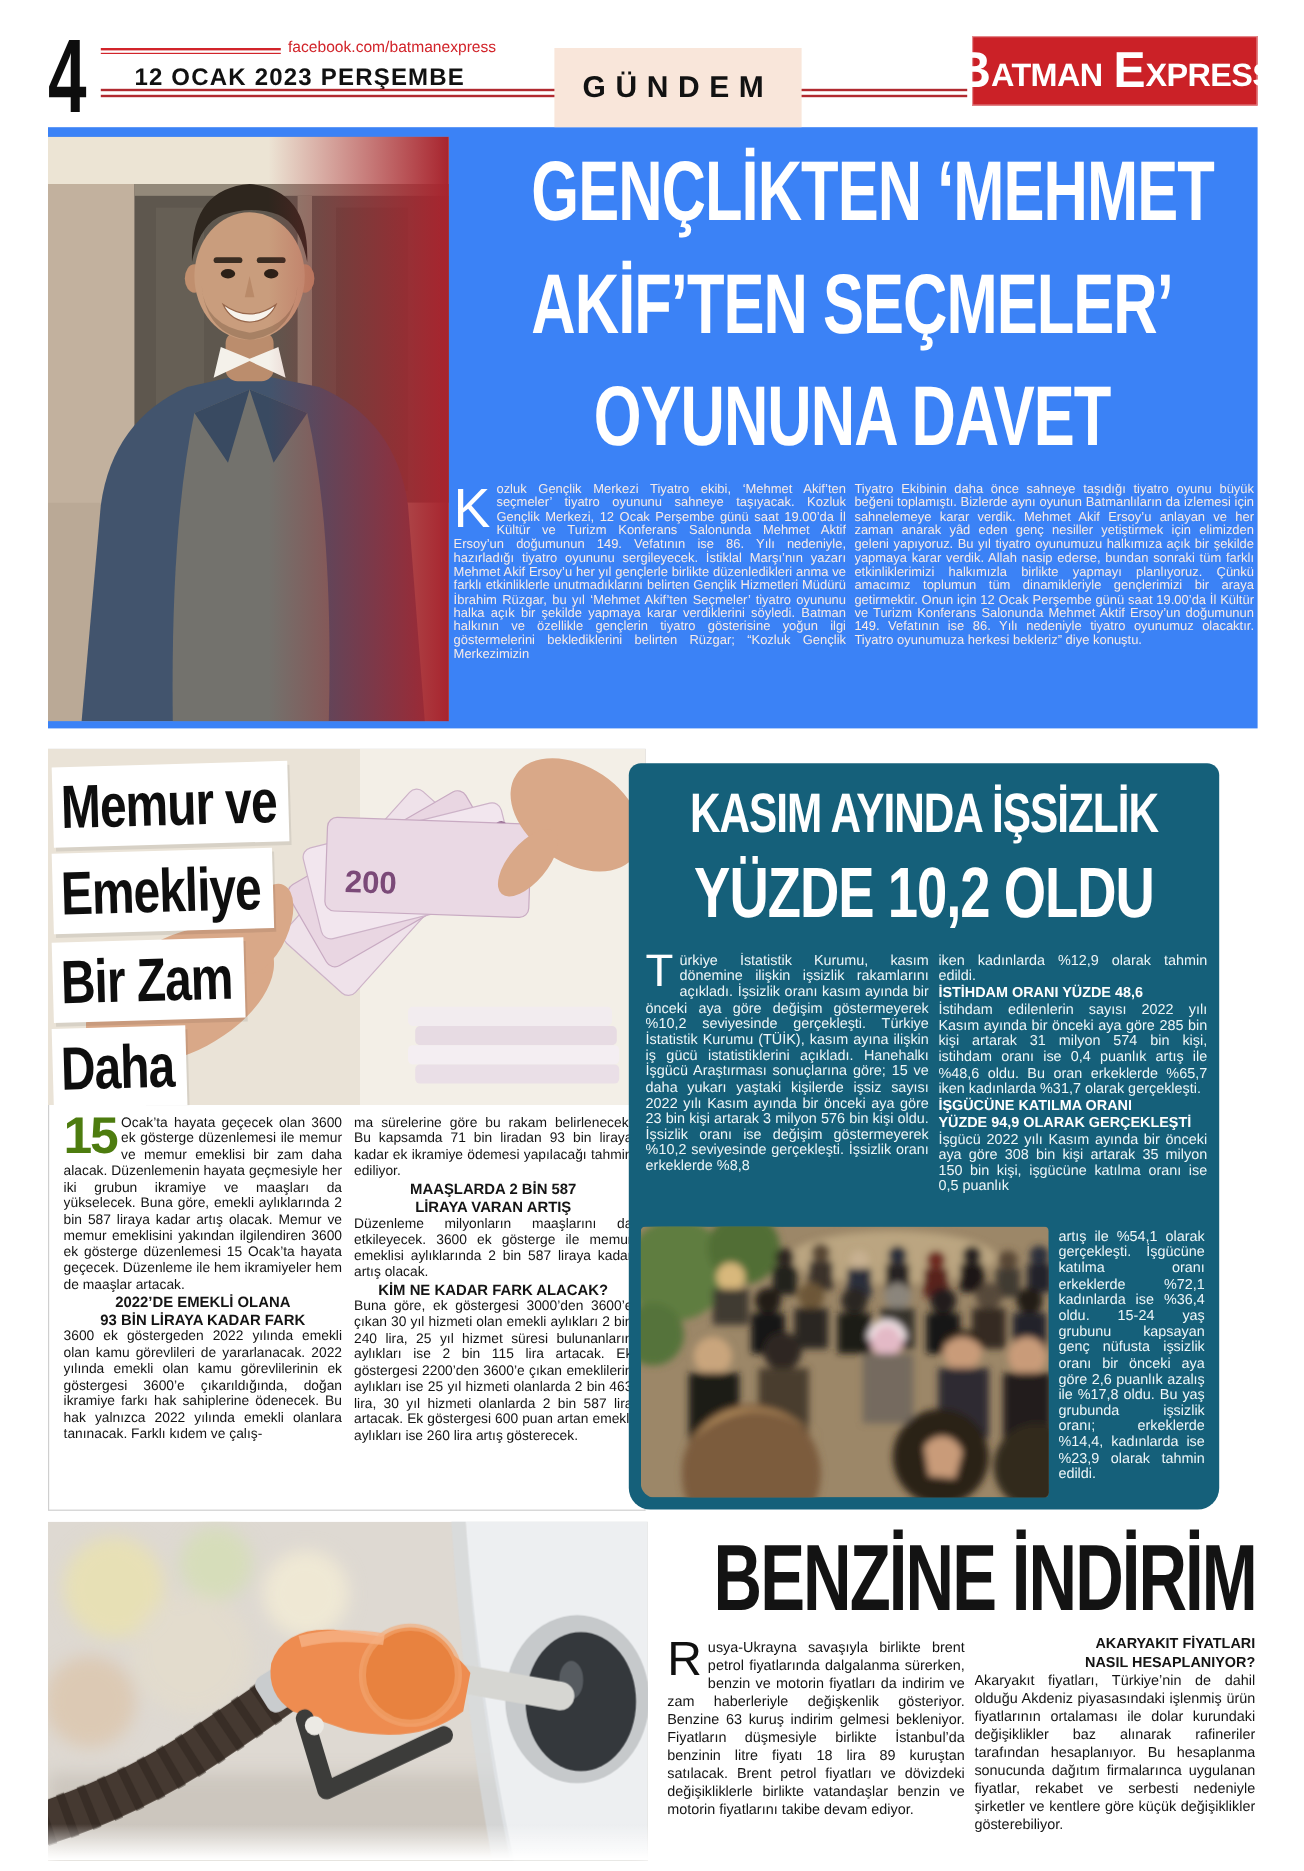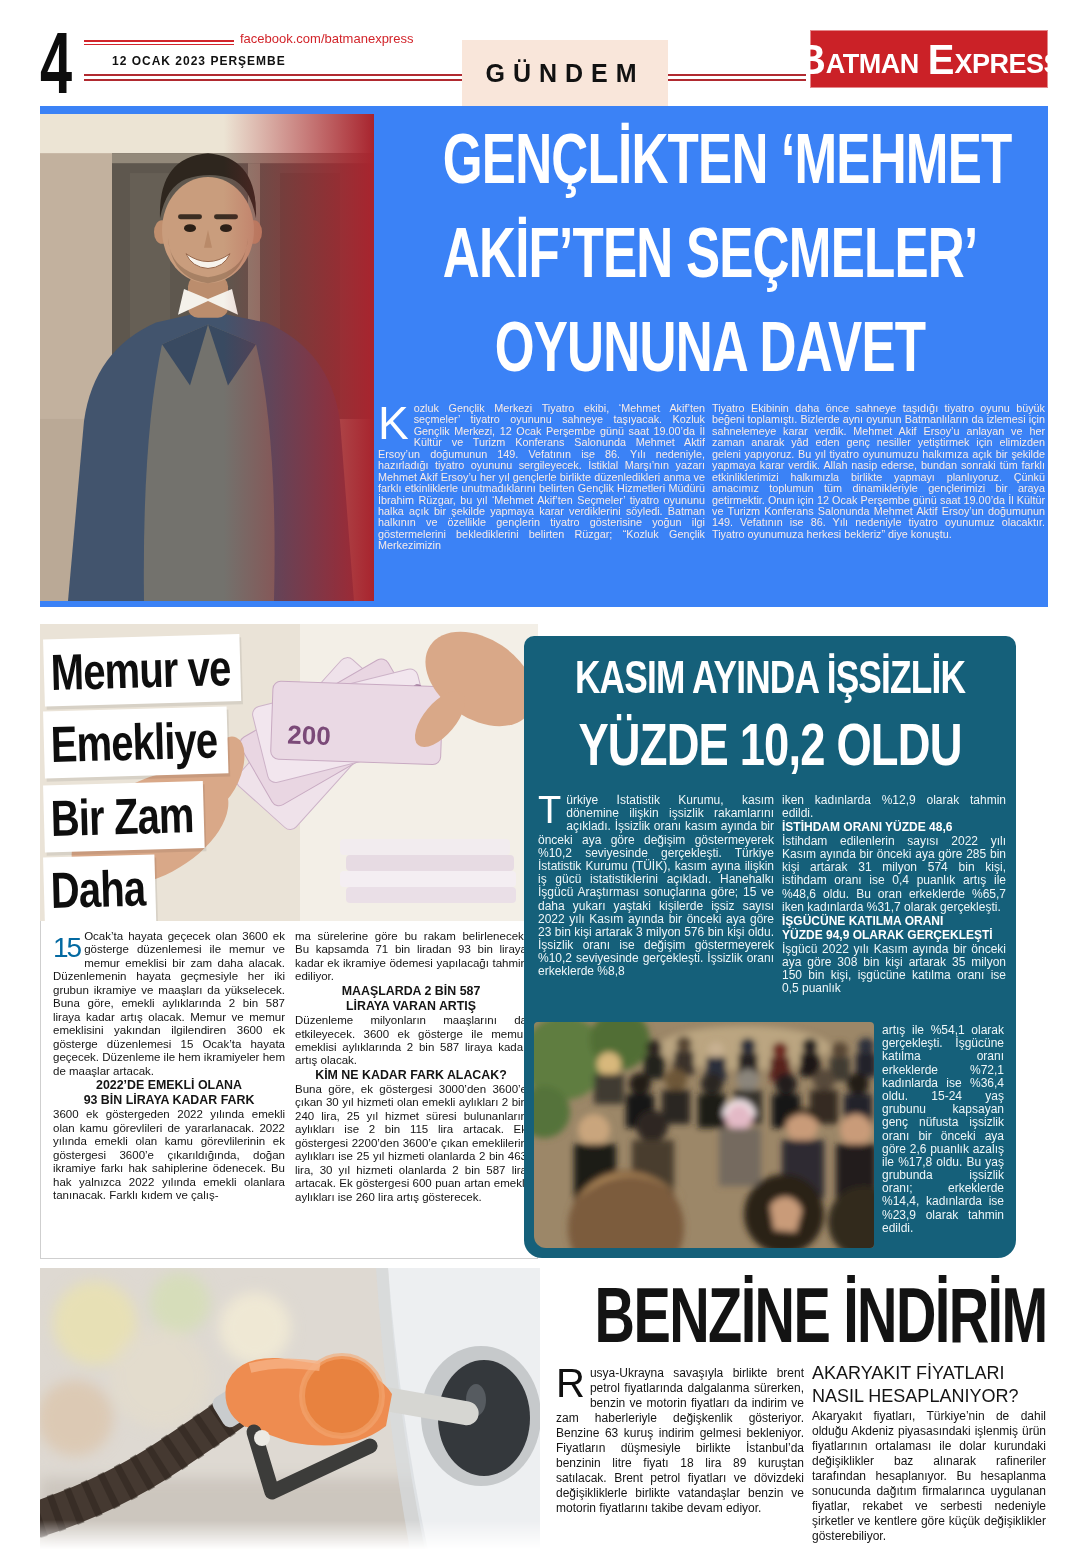--- a/index.html
+++ b/index.html
@@ -6,21 +6,21 @@
   .page{position:relative;width:1087px;height:1559px;background:#fff;overflow:hidden;
         font-family:"Liberation Sans",sans-serif;color:#161616;}
   .abs{position:absolute;}
 
   
   .pagenum{left:40px;top:20px;font-size:74px;font-weight:800;line-height:1;
            transform:scale(0.78,1.18);transform-origin:left top;color:#0d0d0d;}
   .fbrule1{left:84px;top:40px;width:150px;height:2px;background:#d2242a;}
   .fbrule2{left:84px;top:44px;width:150px;height:1px;background:#d2242a;}
   .fburl{left:240px;top:31px;font-size:13px;font-weight:400;color:#d2242a;}
-  .dateline{left:112px;top:54px;font-size:12px;font-weight:700;letter-spacing:1px;color:#111;text-align:center;}
+  .dateline{left:112px;top:54px;font-size:20px;font-weight:700;letter-spacing:1px;color:#111;text-align:center;}
   .mhrule1{left:84px;top:74px;width:722px;height:2px;background:#b12a30;z-index:1;}
   .mhrule2{left:84px;top:79px;width:722px;height:2px;background:#b12a30;z-index:1;}
   .sectionbox{left:462px;top:40px;width:206px;height:66px;background:#f9e6da;z-index:2;
               display:flex;align-items:center;justify-content:center;
               font-size:25px;font-weight:700;letter-spacing:8px;color:#121212;}
   .logo{left:810px;top:30px;width:238px;height:58px;background:#cb2127;z-index:2;
         display:flex;align-items:center;justify-content:center;box-shadow:inset 0 0 0 1px #e4888b;}
   .logo .w{display:flex;align-items:baseline;}
   .lg-cap{color:#fff;font-weight:800;font-size:40px;line-height:1;transform:scaleY(1.05);}
   .lg-rest{color:#fff;font-weight:800;font-size:27px;line-height:1;letter-spacing:-0.5px;}
@@ -49,22 +49,22 @@
         font-size:47px;line-height:62px;font-weight:800;color:#0e0e0e;letter-spacing:-1px;
         transform:rotate(-1.6deg) scale(0.85,1.08);transform-origin:left center;
         box-shadow:2px 3px 0 rgba(0,0,0,0.08);}
   .chip0{top:18px;}.chip1{top:90px;}.chip2{top:164px;}.chip3{top:236px;}
   .a2col{top:305px;height:319px;overflow:hidden;text-align:justify;
          font-size:11.5px;line-height:1.17;color:#141414;}
   .a2c1{left:12px;width:232px;}
   .a2c2{left:254px;width:232px;}
   .a2col p{margin:0;}
   .sub{font-weight:700;text-align:center;font-size:12.4px;line-height:1.22;}
-  .dc2{float:left;font-size:28px;line-height:33px;font-weight:400;letter-spacing:-2px;
-       padding:1px 4px 0 0;color:#0369a1;}
+  .dc2{float:left;font-size:43px;line-height:33px;font-weight:700;letter-spacing:-2px;
+       padding:1px 4px 0 0;color:#4d7c0f;}
 
   
   .a3{left:524px;top:636px;width:492px;height:622px;background:#15607a;
       border-radius:10px 10px 18px 18px;color:#eef6f8;}
   .a3-head{left:0;top:12px;width:100%;text-align:center;}
   .hl1{font-size:42px;line-height:60px;font-weight:800;color:#fff;letter-spacing:-1px;
        transform:scale(0.84,1.10);transform-origin:center;white-space:nowrap;}
   .hl2{font-size:54px;line-height:72px;font-weight:800;color:#fff;letter-spacing:-1px;
        transform:scale(0.84,1.10);transform-origin:center;white-space:nowrap;}
   .a3col{text-align:justify;font-size:12px;line-height:1.10;overflow:hidden;}
@@ -82,21 +82,21 @@
   .a4-photo svg{display:block;width:100%;height:100%;}
   .a4-fadeb{position:absolute;left:0;bottom:0;width:100%;height:30px;
             background:linear-gradient(180deg,rgba(255,255,255,0),#ffffff);}
   .a4-head{left:544px;top:1268px;width:506px;text-align:center;font-size:70px;line-height:94px;
            font-weight:800;color:#131313;letter-spacing:-2px;
            transform:scale(0.80,1.12);transform-origin:center;white-space:nowrap;}
   .a4col{text-align:justify;font-size:12px;line-height:1.25;color:#141414;overflow:hidden;}
   .a4c1{left:556px;top:1366px;width:248px;height:182px;}
   .a4c2{left:812px;top:1362px;width:234px;height:190px;}
   .a4col p{margin:0;}
-  .a4sub{font-weight:400;text-align:left;font-size:18px;line-height:1.3;}
+  .a4sub{font-weight:700;text-align:right;font-size:12px;line-height:1.3;}
   .dc4{float:left;font-size:40px;line-height:33px;font-weight:400;padding:1px 5px 0 0;color:#101010;}
 </style>
 </head>
 <body>
 
 <div class="page">
 
   <div class="abs pagenum">4</div>
   <div class="abs fbrule1"></div>
   <div class="abs fbrule2"></div>

